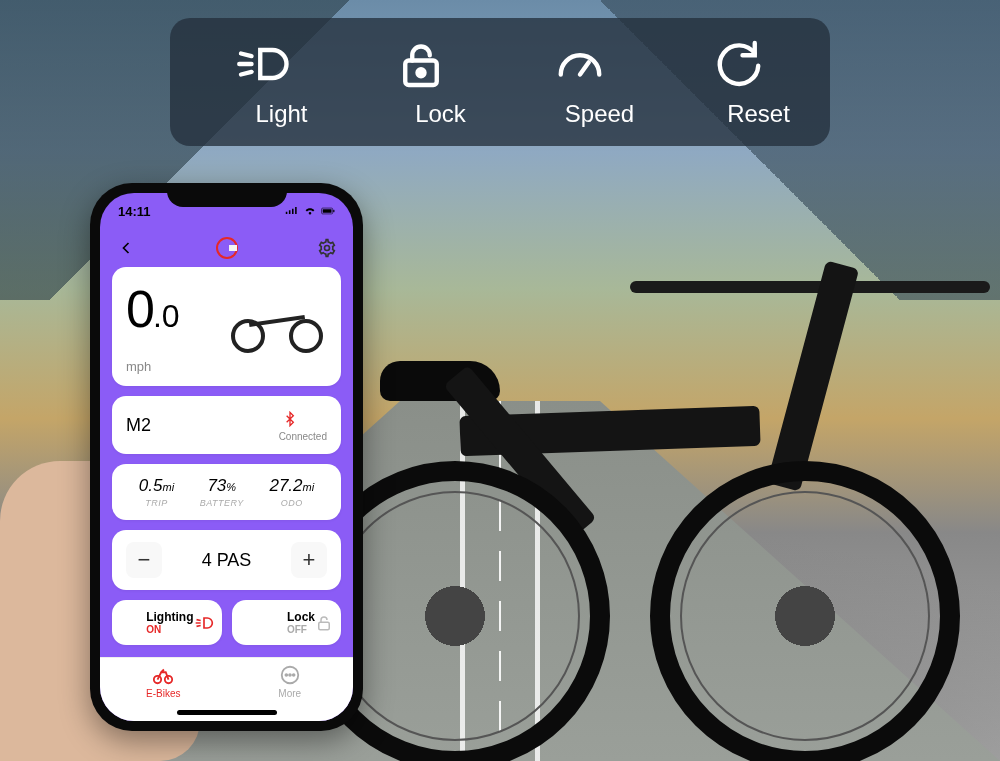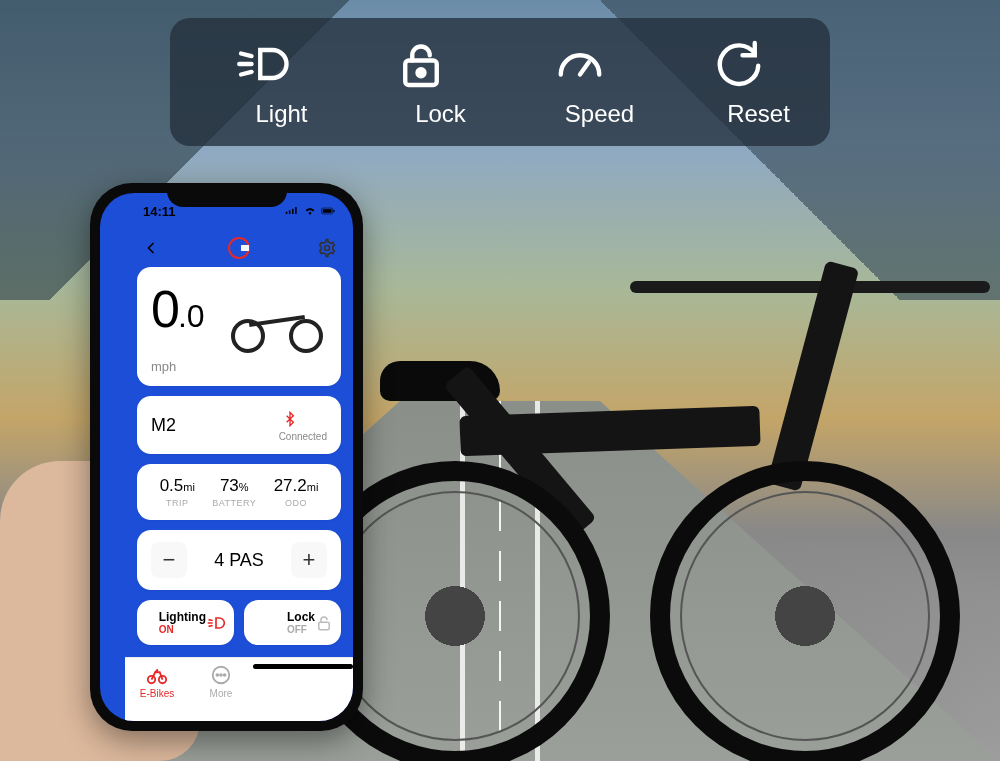--- a/index.html
+++ b/index.html
@@ -91,25 +91,25 @@
   .phone {
     position:absolute; left:90px; bottom:30px;
     width:273px; height:548px;
     background:#0a0a0a;
     border-radius:42px;
     padding:10px;
     box-shadow: 0 10px 30px rgba(0,0,0,0.4);
   }
   .screen {
     width:100%; height:100%;
-    background:#1d4ed8;
+    background:#8b5cf6;
     border-radius:34px;
     overflow:hidden;
     position:relative;
-    display:flex; flex-direction:column;padding-left:25px;
+    display:flex; flex-direction:column;
   }
   .notch {
     position:absolute; top:0; left:50%; transform:translateX(-50%);
     width:120px; height:24px; background:#0a0a0a;
     border-radius:0 0 16px 16px;
     z-index:10;
   }
   .status-bar {
     height:36px; display:flex; align-items:center; justify-content:space-between;
     padding:0 18px; font-size:13px; font-weight:600; color:#000;
@@ -138,21 +138,21 @@
   .bike-thumb .tw { position:absolute; width:34px; height:34px; border:4px solid #222; border-radius:50%; bottom:4px;}
   .bike-thumb .tw1{left:4px;} .bike-thumb .tw2{right:4px;}
   .bike-thumb .tf{position:absolute;width:56px;height:4px;background:#222;left:22px;top:22px;transform:rotate(-8deg);}
 
   .conn-card { display:flex; align-items:center; justify-content:space-between;}
   .model { font-size:18px; font-weight:500;}
   .conn-right { }
   .bt-icon { width:22px; height:22px; display:inline-flex; align-items:center; justify-content:center;}
   .conn-label { font-size:10px; color:#888;}
 
-  .stats-card { display:flex; justify-content:space-around; text-align:center;}
+  .stats-card { display:flex; justify-content:space-around; text-align:center;font-style:italic;}
   .stat-val { font-size:17px; font-weight:500;}
   .stat-val .sm{font-size:11px; font-weight:400;}
   .stat-lab { font-size:9px; color:#aaa; letter-spacing:0.5px; margin-top:2px;}
 
   .pas-card { display:flex; align-items:center; justify-content:space-between;}
   .pas-btn { width:36px; height:36px; border-radius:8px; display:flex;align-items:center;justify-content:center; font-size:22px; color:#333; background:#f8f8f8;}
   .pas-val { font-size:18px; font-weight:400;}
 
   .toggle-row { display:flex; gap:10px;}
   .toggle-row .card{flex:1; padding:10px 8px;}
@@ -331,21 +331,21 @@
                   <rect x="5" y="11" width="14" height="10" rx="2"></rect>
                   <path d="M8 11V8a4 4 0 018 0"></path>
                 </svg>
             </div>
           </div>
         </div>
 
       </div>
 
       <div class="tabbar">
-        <div style="flex:1;display:flex;flex-direction:row;">
+        <div style="flex:1;display:flex;flex-direction:column;">
           <div style="flex:1;display:flex;">
             <div class="tab active">
               <svg viewBox="0 0 24 24" fill="none" stroke="#e62828" stroke-width="2">
                   <circle cx="6" cy="17" r="4"></circle>
                   <circle cx="18" cy="17" r="4"></circle>
                   <path d="M6 17l4-8h5l3 8M10 9l3-3"></path>
                 </svg>
               <span>E-Bikes</span>
             </div>
             <div class="tab">

